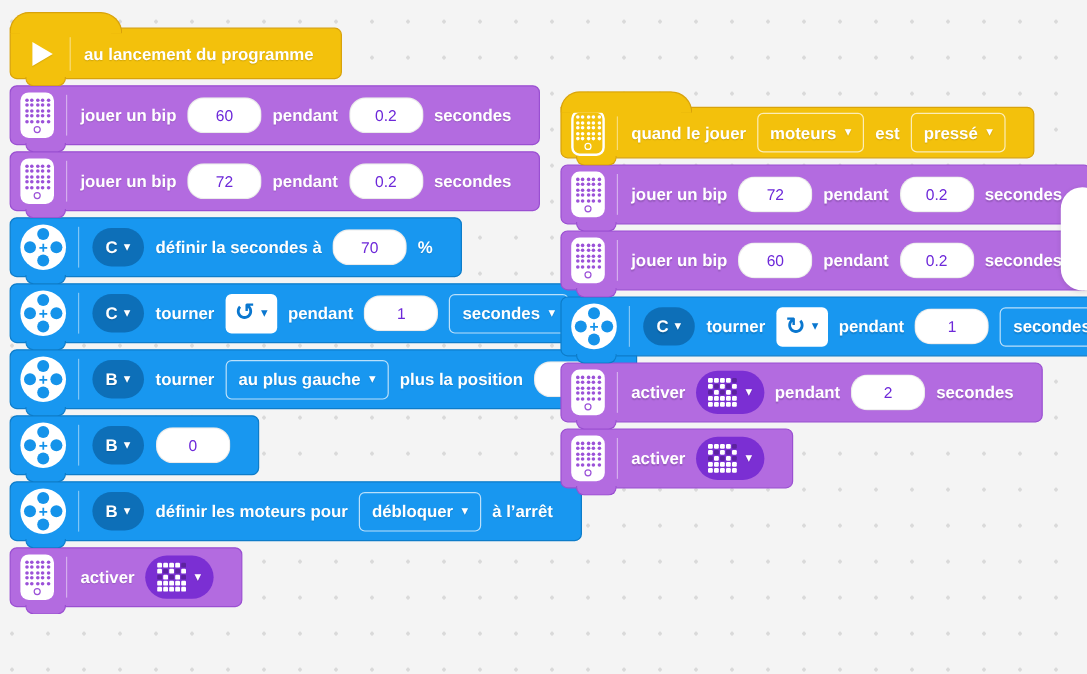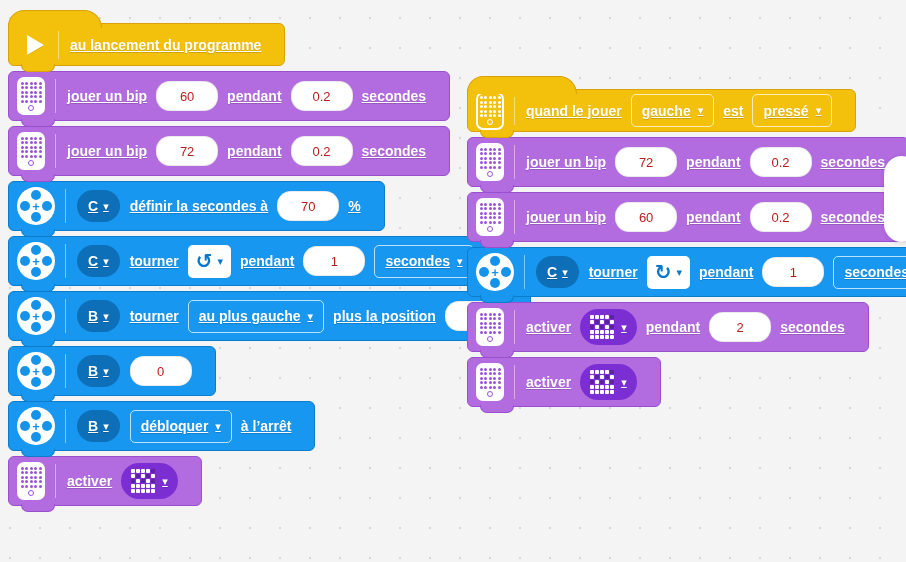--- a/index.html
+++ b/index.html
@@ -11,21 +11,21 @@
     font-family:"Liberation Sans","DejaVu Sans",sans-serif;
   }
   #canvas{position:absolute;inset:0}
   .stack{position:absolute}
   .block{
     position:relative;display:inline-flex;align-items:center;
     height:48px;padding:0 14px 0 8px;margin-bottom:5px;
     border-radius:6px;border:1px solid;white-space:nowrap;
     color:#fff;font-size:14px;font-weight:600;
     text-shadow:0 1px 1px rgba(0,0,0,.15);
-    vertical-align:top;clear:both;text-decoration:underline;
+    vertical-align:top;clear:both;
   }
   .stack .block{display:flex;width:max-content}
   .yellow{background:#f3c10c;border-color:#d8a20b}
   .purple{background:#b36be0;border-color:#9a4fd1}
   .blue{background:#1897f0;border-color:#0d7cc9}
   .hat{height:41px;margin-top:14px;border-top-left-radius:0}
   .dome{
     position:absolute;top:-14px;left:-1px;height:17px;
     background:inherit;border:1px solid;border-color:inherit;border-bottom:none;
     border-radius:18px 20px 0 0;
@@ -35,21 +35,21 @@
     background:inherit;border:1px solid;border-color:inherit;border-top:none;
     border-radius:0 0 7px 7px;z-index:3;
   }
   .sep{width:1px;height:34px;background:rgba(255,255,255,.45);margin:0 11px 0 0;flex:none}
   .hat .sep{height:28px}
   .txt{margin-right:9px}
   .oval{
     display:inline-flex;align-items:center;justify-content:center;
     min-width:40px;height:28px;padding:0 10px;margin-right:9px;
     background:#fff;border-radius:14px;border:1px solid rgba(0,0,0,.08);
-    color:#b91c1c;font-size:13px;font-weight:500;text-shadow:none;flex:none;
+    color:#6d28d9;font-size:13px;font-weight:500;text-shadow:none;flex:none;
   }
   .pill{
     display:inline-flex;align-items:center;gap:5px;height:32px;padding:0 11px;
     border-radius:16px;margin-right:10px;flex:none;
   }
   .blue .pill{background:#0d6fb8}
   .odd{
     display:inline-flex;align-items:center;gap:7px;height:31px;padding:0 10px;
     border:1px solid rgba(255,255,255,.7);border-radius:5px;margin-right:9px;flex:none;
   }
@@ -272,20 +272,21 @@
           <span class="hole h2"></span>
           <span class="hole h3"></span>
           <span class="hole h4"></span>
           <span class="plus">+</span>
         </span>
         <span class="sep"></span>
         <span class="pill">
           <span>B</span>
           <i class="caret">▾</i>
         </span>
+        <span class="txt">définir les moteurs pour</span>
         <span class="odd">
           <span>débloquer</span>
           <i class="caret">▾</i>
         </span>
         <span class="txt">à l’arrêt</span>
         <span class="tab"></span>
       </div>
       <div class="block purple">
         <span class="hub">
           <span class="hubdots">
@@ -381,21 +382,21 @@
             <i></i>
             <i></i>
             <i></i>
             <i></i>
           </span>
           <span class="hubring"></span>
         </span>
         <span class="sep"></span>
         <span class="txt">quand le jouer</span>
         <span class="odd">
-          <span>gauche</span>
+          <span>moteurs</span>
           <i class="caret">▾</i>
         </span>
         <span class="txt">est</span>
         <span class="odd">
           <span>pressé</span>
           <i class="caret">▾</i>
         </span>
         <span class="tab"></span>
       </div>
       <div class="block purple">

